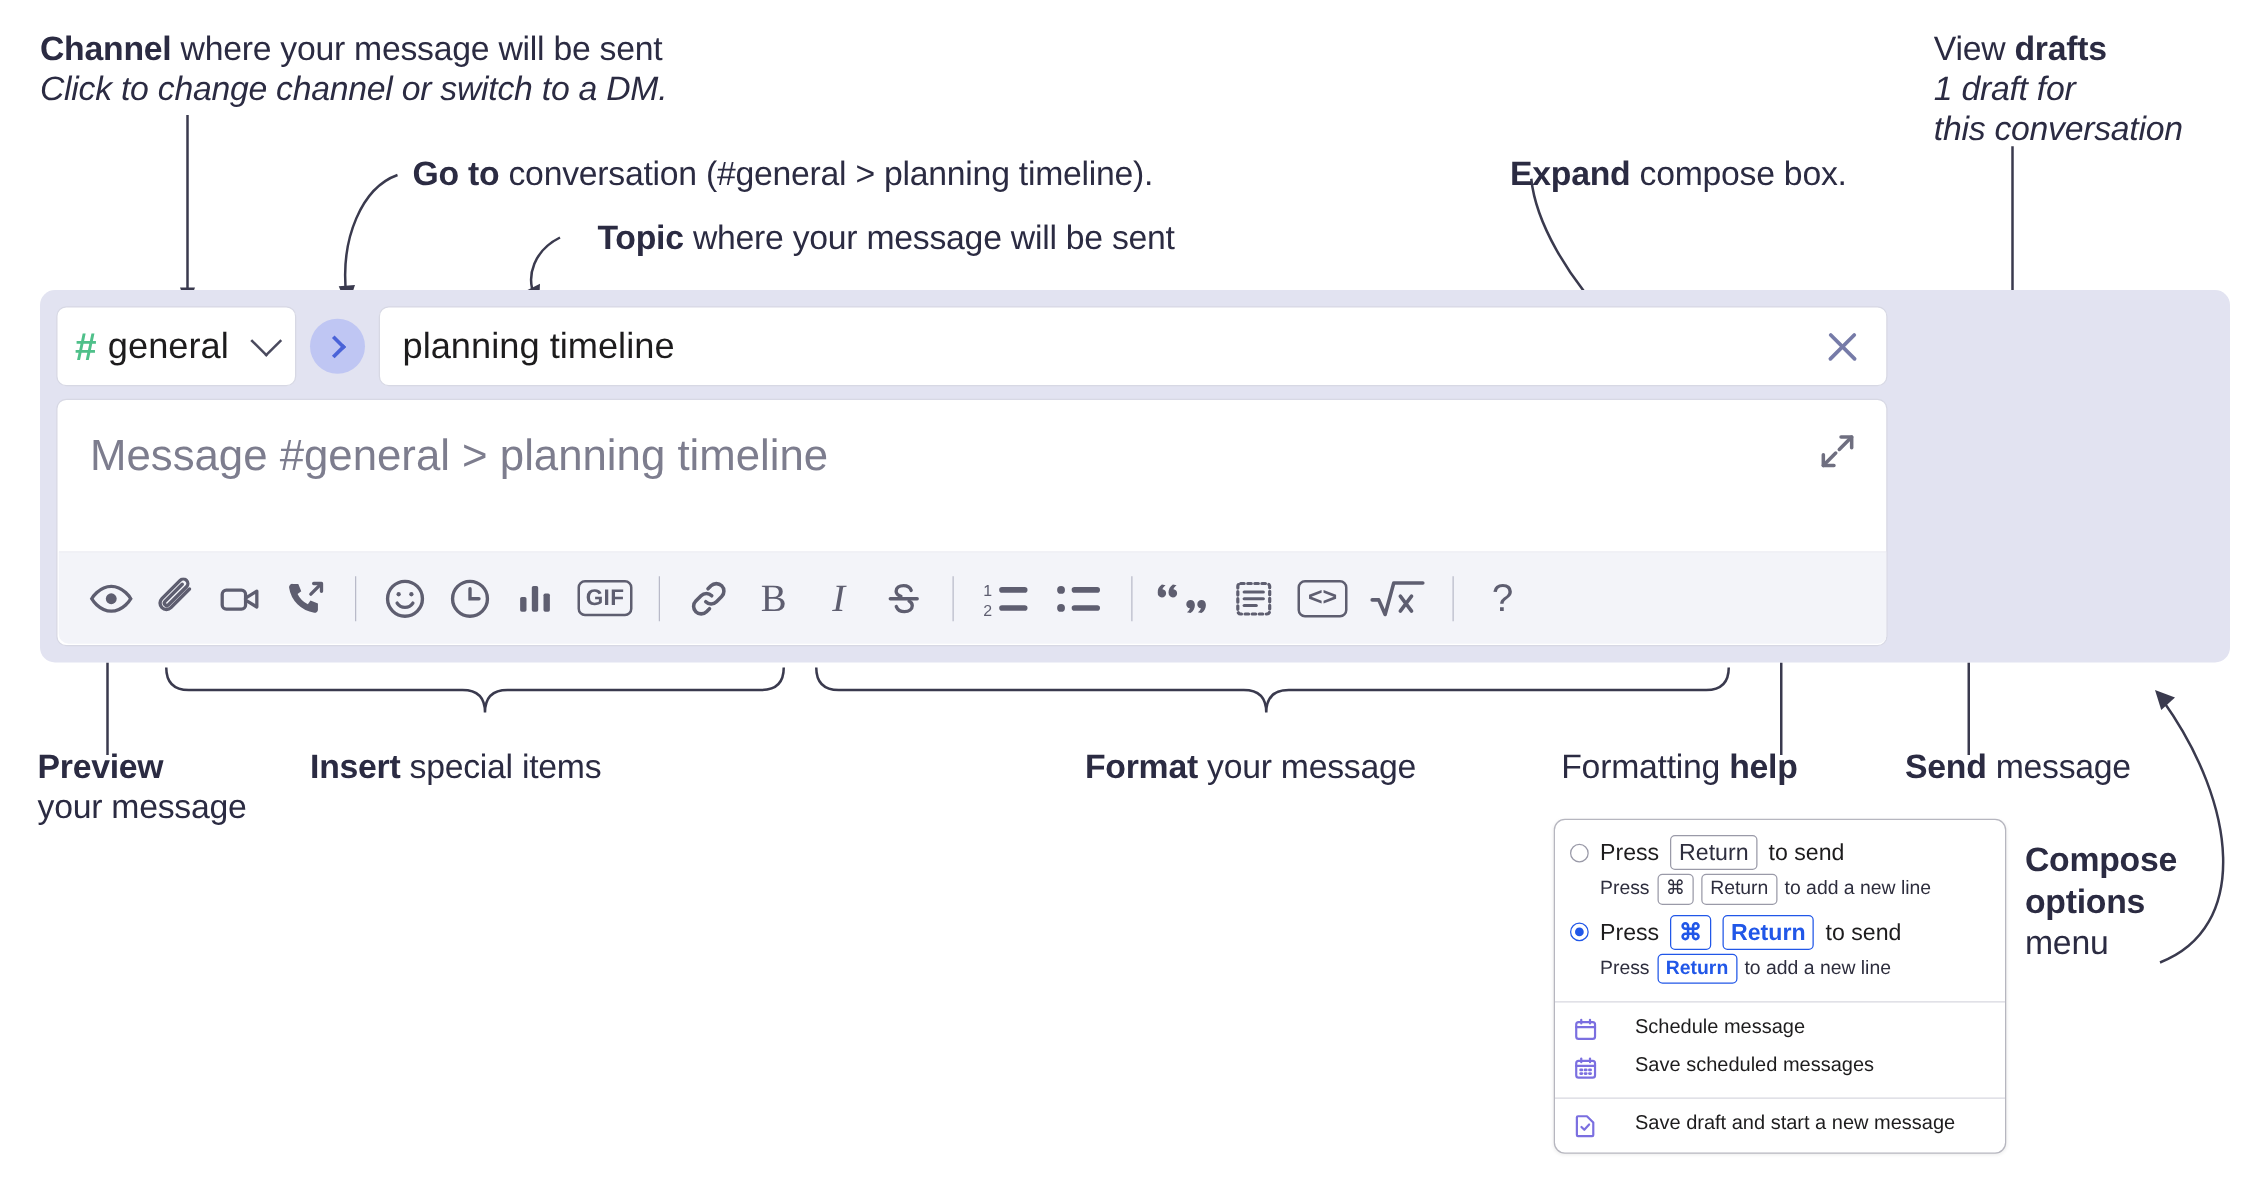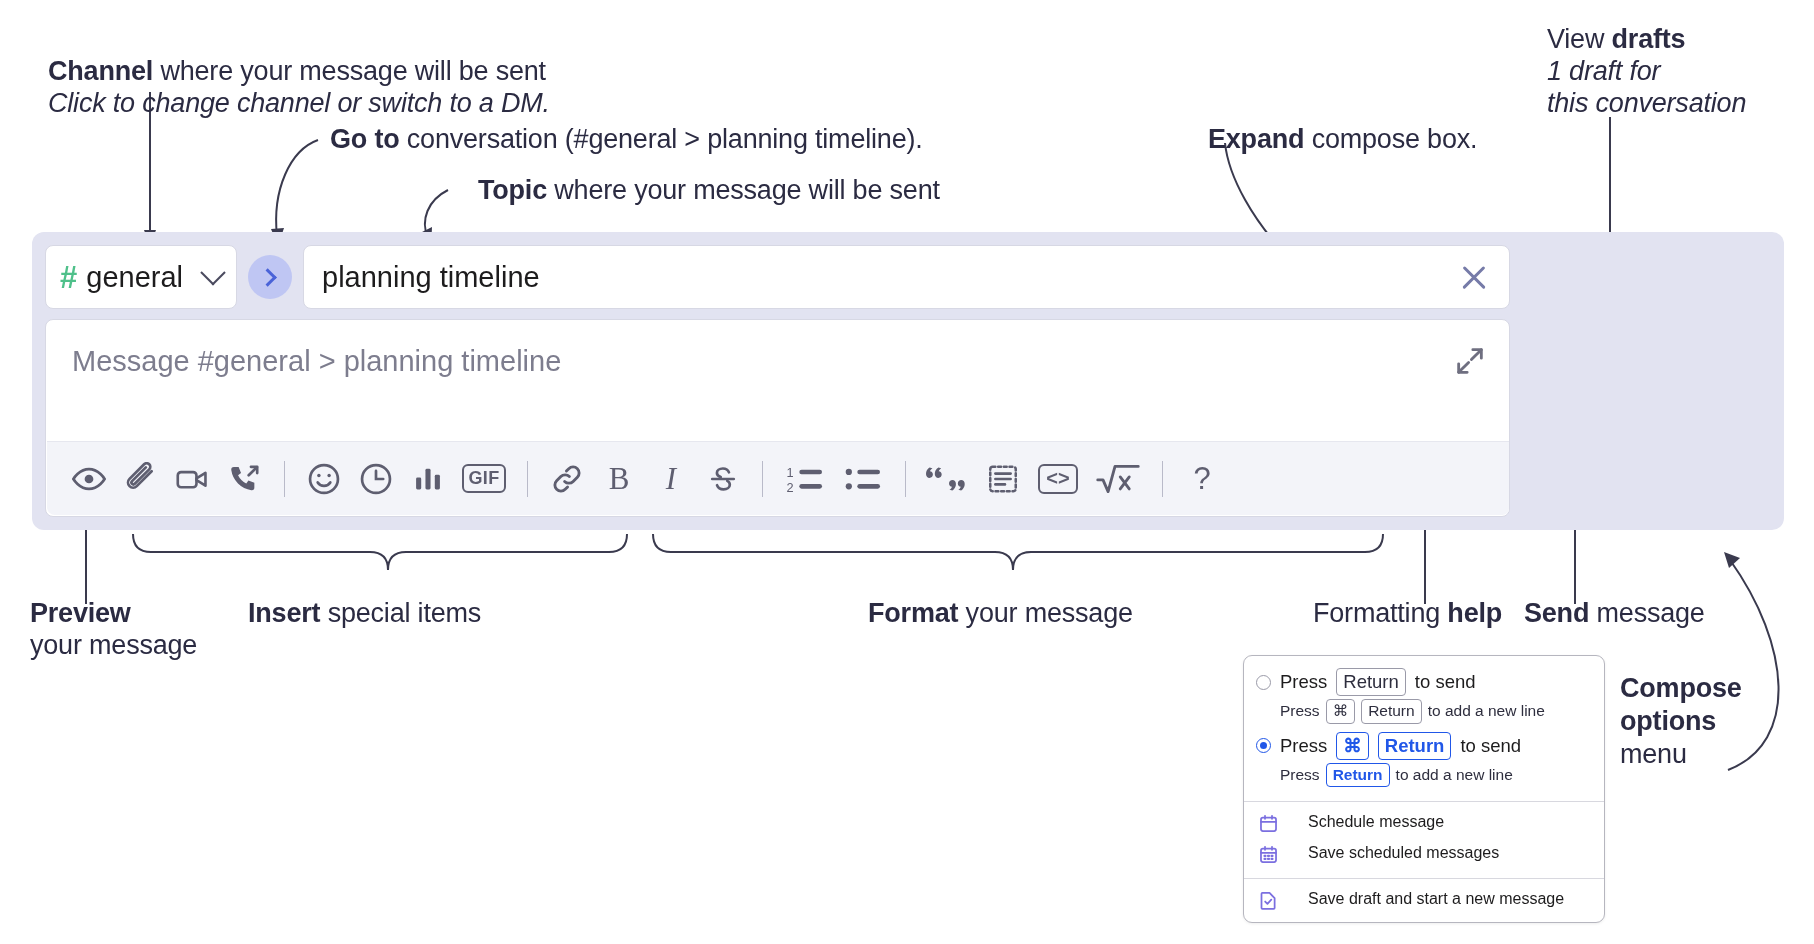--- a/index.html
+++ b/index.html
@@ -131,21 +131,21 @@
     left: 0; top: 74px;
     width: 1465px; height: 198px;
     background: #ffffff;
     border: 1px solid #d7d8e4;
     border-radius: 8px;
     overflow: hidden;
   }
   .msg-placeholder {
     position: absolute;
     left: 26px; top: 25px;
-    font-size: 29px;
+    font-size: 35px;
     color: #7d7d8e;
   }
   .expand-icon {
     position: absolute;
     right: 22px; top: 24px;
     width: 34px; height: 34px;
     cursor: pointer;
   }
 
   .toolbar {
@@ -343,21 +343,21 @@
 
 <svg id="braces" viewBox="0 0 1814 944" xmlns="http://www.w3.org/2000/svg">
   <g fill="none" stroke="#3a3a4e" stroke-width="2">
 
     <path d="M133 534 q0 18 18 18 H370 q18 0 18 18 q0 -18 18 -18 H609 q18 0 18 -18"></path>
 
     <path d="M653 534 q0 18 18 18 H995 q18 0 18 18 q0 -18 18 -18 H1365 q18 0 18 -18"></path>
   </g>
 </svg>
 
-<div class="anno" style="left:48px; top:24px;margin-top:32px;">
+<div class="anno" style="left:32px; top:24px;">
   <span class="ln"><b>Channel</b><span> where your message will be sent</span></span>
   <span class="ln"><i>Click to change channel or switch to a DM.</i></span>
 </div>
 
 <div class="anno" style="left:330px; top:124px;">
   <b>Go to</b><span> conversation (#general &gt; planning timeline).</span>
 </div>
 
 <div class="anno" style="left:478px; top:175px;">
   <b>Topic</b><span> where your message will be sent</span>
@@ -379,21 +379,21 @@
 </div>
 
 <div class="anno" style="left:248px; top:598px;text-align:right;">
   <b>Insert</b><span> special items</span>
 </div>
 
 <div class="anno" style="left:868px; top:598px;">
   <b>Format</b><span> your message</span>
 </div>
 
-<div class="anno" style="left:1313px; top:598px;text-align:center;">
+<div class="anno" style="left:1249px; top:598px;text-align:center;">
   <span>Formatting </span><b>help</b>
 </div>
 
 <div class="anno" style="left:1524px; top:598px;">
   <b>Send</b><span> message</span>
 </div>
 
 <div class="anno" style="left:1620px; top:672px; line-height:1.22;">
   <span class="ln"><b>Compose</b></span>
   <span class="ln"><b>options</b></span>

